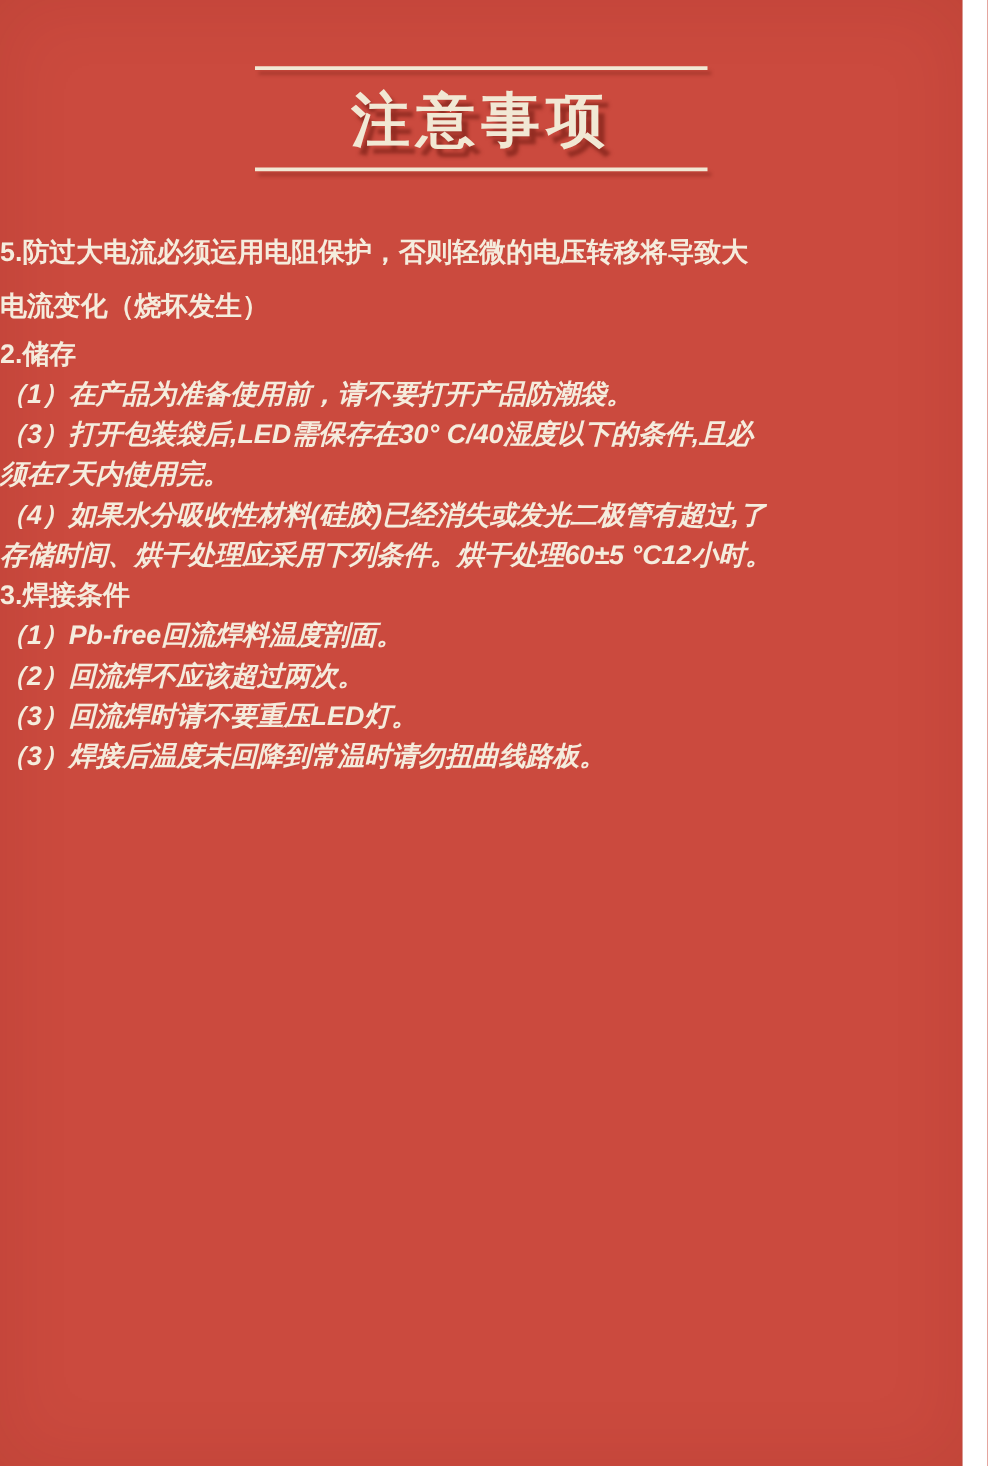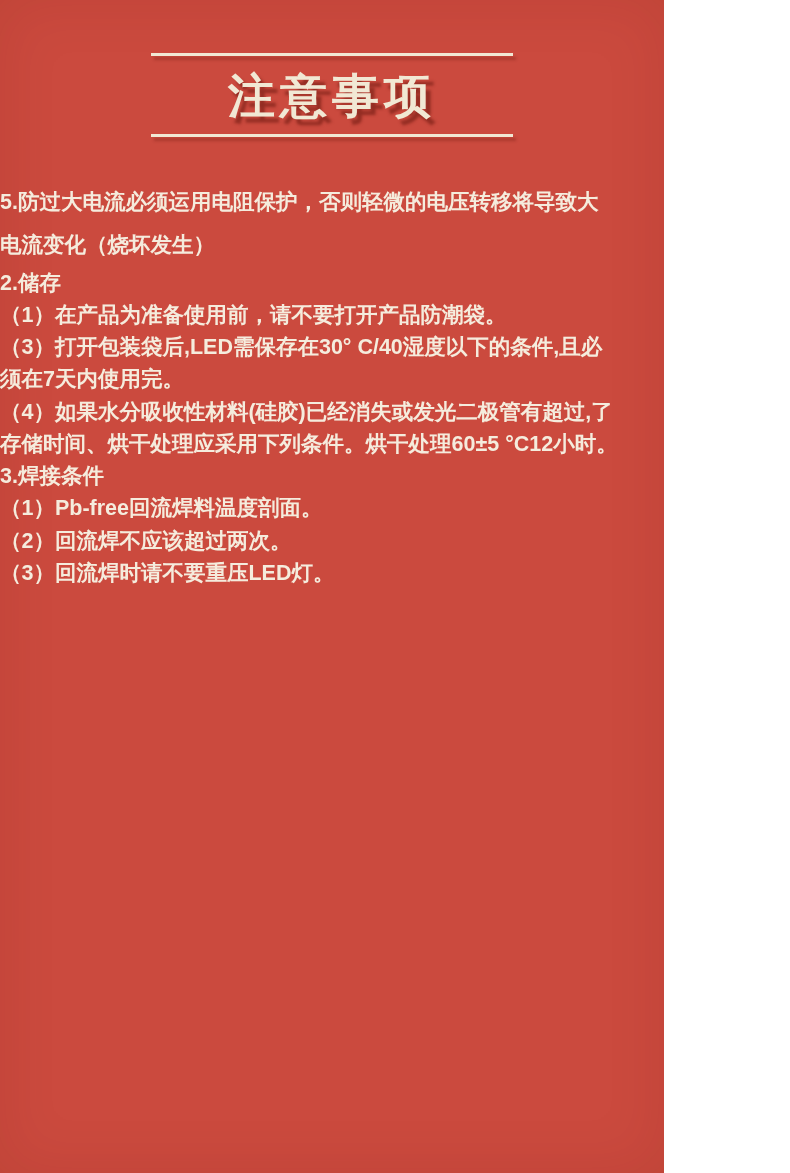--- a/index.html
+++ b/index.html
@@ -1,21 +1,21 @@
 <!DOCTYPE html>
 <html><head>
 <meta charset="utf-8">
 <style>
   html, body {
     margin: 0;
     padding: 0;
   }
   .page {
     position: relative;
-    width: 664px;
+    width: 770px;
     height: 1173px;
     background: #cb4a3e;
     overflow: hidden;
     font-family: "Liberation Sans", "DejaVu Sans", sans-serif;
     font-weight: bold;
     box-shadow: inset 0 0 60px rgba(90, 20, 14, 0.10);
   }
   .title-block {
     padding-top: 53px;
     text-align: center;
@@ -49,20 +49,21 @@
     margin: 0 0 0 46px;
     line-height: 2.0;
   }
   .para-heading {
     margin: 40px 0 16px 46px;
     line-height: 1.5;
   }
   .para-item {
     margin: 0 0 16px 30px;
     line-height: 1.5;
+    font-style: italic;
   }
   .gap-before-section {
     margin-top: 30px;
   }
   .gap-before-loose {
     margin-top: 36px;
   }
 </style>
 </head>
 <body>
@@ -91,16 +92,17 @@
 存储时间、烘干处理应采用下列条件。烘干处理60±5 °C12小时。</p>
 
     <p class="para-heading gap-before-section">3.焊接条件</p>
 
     <p class="para-item">（1）Pb-free回流焊料温度剖面。</p>
 
     <p class="para-item">（2）回流焊不应该超过两次。</p>
 
     <p class="para-item">（3）回流焊时请不要重压LED灯。</p>
 
+    <p class="para-item">（3）焊接后温度未回降到常温时请勿扭曲线路板。</p>
 
   </div>
 
 </div>
 
 </body></html>

